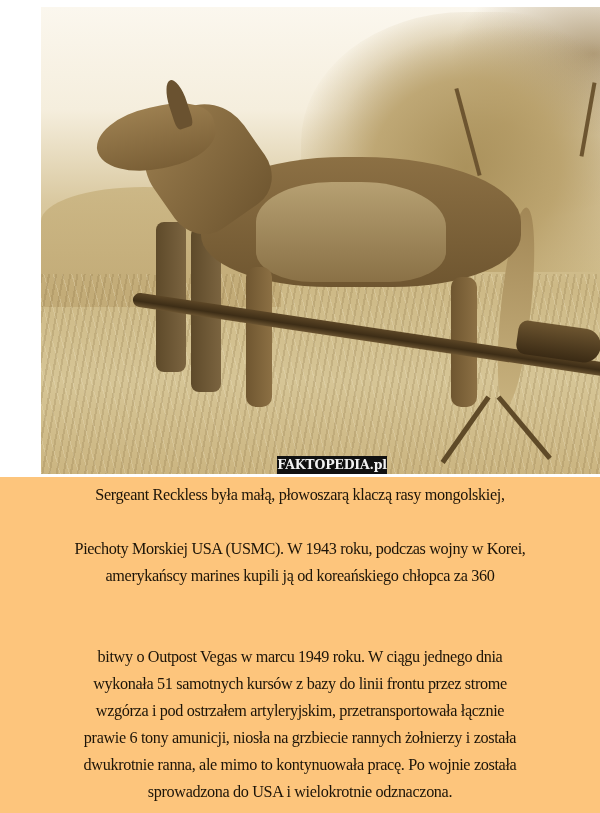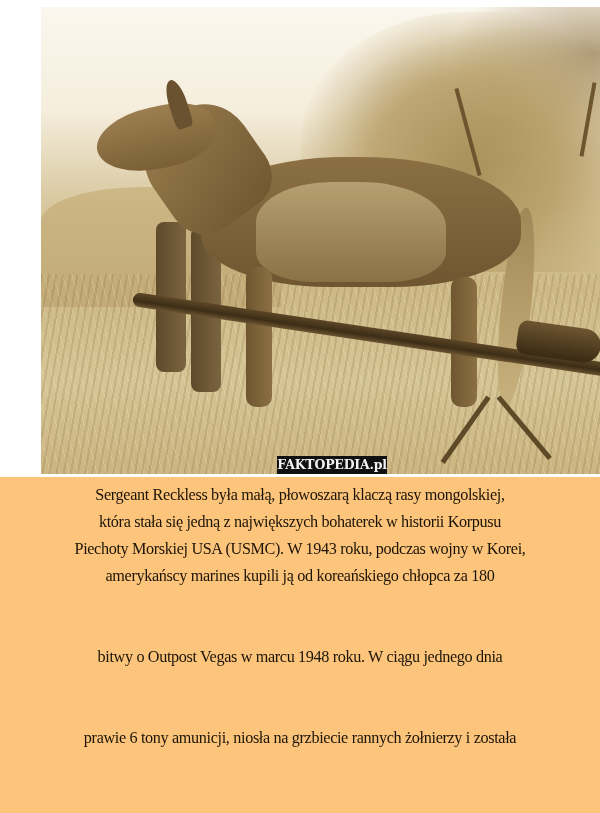--- a/index.html
+++ b/index.html
@@ -123,24 +123,25 @@
   <div class="rifle"></div>
   <div class="rifle-muzzle"></div>
   <div class="tripod" style="left:445px; top:390px; height:80px; transform:rotate(35deg);"></div>
   <div class="tripod" style="left:455px; top:390px; height:80px; transform:rotate(-40deg);"></div>
   <div class="watermark">FAKTOPEDIA.pl</div>
 </div>
 
 <div class="caption">
   <p class="caption-text">
     <span>Sergeant Reckless była małą, płowoszarą klaczą rasy mongolskiej,</span><br>
-    <span>która stała się jedną z największych bohaterek w historii Korpusu</span><br>
+    <br>
     <span>Piechoty Morskiej USA (USMC). W 1943 roku, podczas wojny w Korei,</span><br>
-    <span>amerykańscy marines kupili ją od koreańskiego chłopca za 180</span><br>
+    <span>amerykańscy marines kupili ją od koreańskiego chłopca za 360</span><br>
     <br>
     <br>
-    <span>bitwy o Outpost Vegas w marcu 1948 roku. W ciągu jednego dnia</span><br>
-    <br>
-    <br>
+    <span>bitwy o Outpost Vegas w marcu 1949 roku. W ciągu jednego dnia</span><br>
+    <span>wykonała 51 samotnych kursów z bazy do linii frontu przez strome</span><br>
+    <span>wzgórza i pod ostrzałem artyleryjskim, przetransportowała łącznie</span><br>
     <span>prawie 6 tony amunicji, niosła na grzbiecie rannych żołnierzy i została</span><br>
-    <br>
+    <span>dwukrotnie ranna, ale mimo to kontynuowała pracę. Po wojnie została</span><br>
+    <span>sprowadzona do USA i wielokrotnie odznaczona.</span>
   </p>
 </div>
 
 </body></html>

